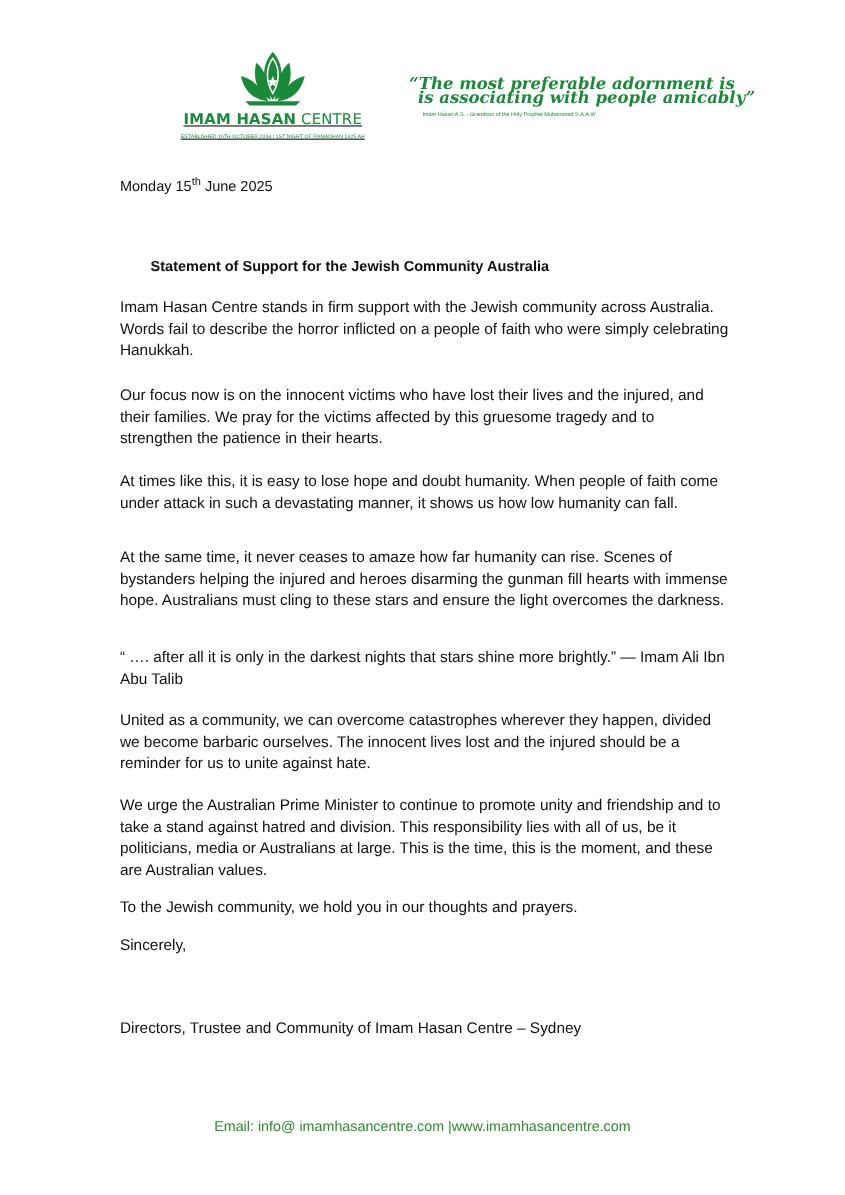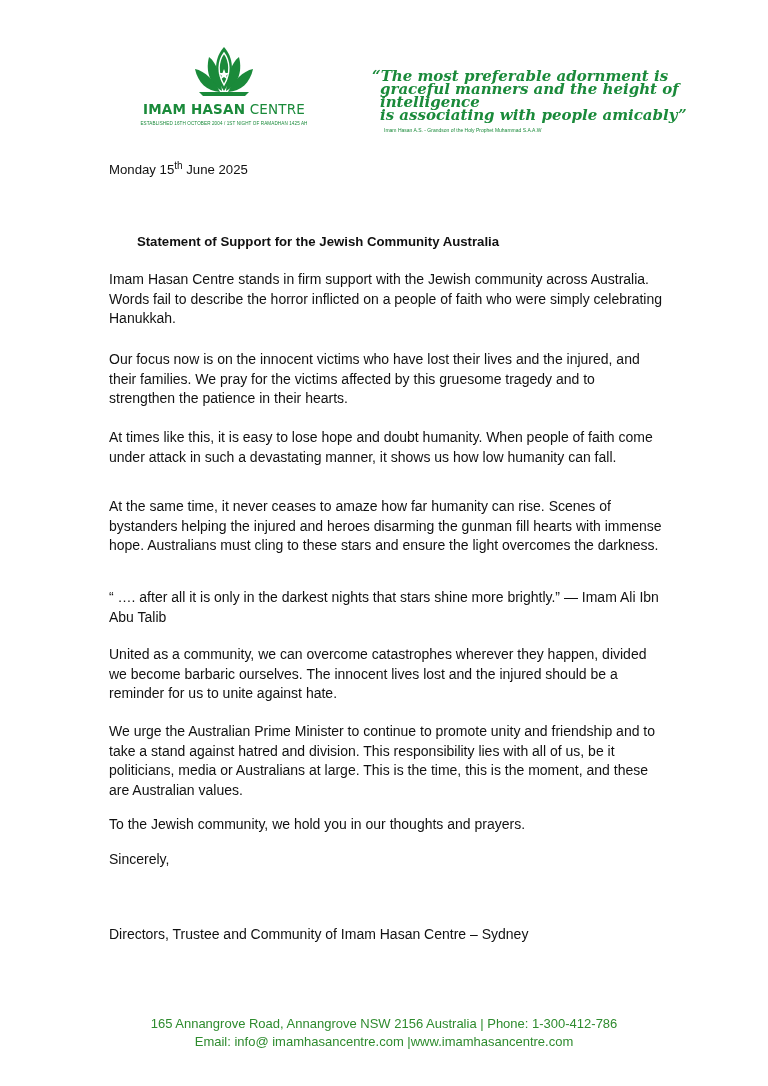--- a/index.html
+++ b/index.html
@@ -1,19 +1,19 @@
 <!DOCTYPE html>
 <html><head>
 <meta charset="utf-8">
 <style>
   html, body { margin: 0; padding: 0; background: #ffffff; }
   body { width: 768px; height: 1086px; position: relative; overflow: hidden;
          font-family: "Liberation Sans", "DejaVu Sans", sans-serif; color: #111; }
   .header { position: absolute; left: 0; top: 0; width: 768px; height: 140px; }
-  .logo { position: absolute; left: 124px; top: 45px; width: 200px; text-align: center; }
+  .logo { position: absolute; left: 148px; top: 45px; width: 200px; text-align: center; text-decoration: underline; }
   .logo svg { display: block; margin: 0 auto; }
   .logo-name { font-family: "DejaVu Sans", sans-serif; font-size: 13.5px; color: #1a8a3a; margin-top: 2px; letter-spacing: 0.2px; }
   .logo-name b { font-weight: bold; }
   .logo-name span.light { font-weight: normal; }
   .logo-est { font-size: 4.6px; color: #1a8a3a; letter-spacing: 0.1px; margin-top: 4px; white-space: nowrap; }
   .quote { position: absolute; left: 372px; top: 70px; width: 320px; }
   .quote-text { font-family: "DejaVu Serif", serif; font-style: italic; font-weight: bold; font-size: 15px; line-height: 13px; color: #1a8a3a; }
   .quote-text .l2, .quote-text .l3 { padding-left: 8px; display: block; }
   .quote-attr { font-size: 5px; color: #1a8a3a; margin-top: 5px; padding-left: 12px; }
   .date { position: absolute; left: 109px; top: 160px; font-size: 13.2px; }
@@ -38,21 +38,20 @@
       </g>
       <path d="M35 8 C41 16 42 28 35 40 C28 28 29 16 35 8 Z" fill="none" stroke="#fff" stroke-width="1.4"></path>
       <polygon points="35,24 36.5,28 40.5,28 37.3,30.5 38.5,34.5 35,32 31.5,34.5 32.7,30.5 29.5,28 33.5,28" fill="#fff"></polygon>
     </svg>
     <div class="logo-name"><b>IMAM HASAN</b> <span class="light">CENTRE</span></div>
     <div class="logo-est">ESTABLISHED 16TH OCTOBER 2004 / 1ST NIGHT OF RAMADHAN 1425 AH</div>
   </div>
   <div class="quote">
     <div class="quote-text">
       <span class="l1">“The most preferable adornment is</span>
-      <span class="l2">graceful manners and the height of intelligence</span>
       <span class="l3">is associating with people amicably”</span>
     </div>
     <div class="quote-attr">Imam Hasan A.S. - Grandson of the Holy Prophet Muhammad S.A.A.W</div>
   </div>
 </div>
 
 <div class="date"><span>Monday 15</span><sup>th</sup><span> June 2025</span></div>
 
 <div class="title">Statement of Support for the Jewish Community Australia</div>
 
@@ -61,15 +60,14 @@
 <p class="para" style="top:428px;">At times like this, it is easy to lose hope and doubt humanity. When people of faith come under attack in such a devastating manner, it shows us how low humanity can fall.</p>
 <p class="para" style="top:497px;">At the same time, it never ceases to amaze how far humanity can rise. Scenes of bystanders helping the injured and heroes disarming the gunman fill hearts with immense hope. Australians must cling to these stars and ensure the light overcomes the darkness.</p>
 <p class="para" style="top:588px;">“ …. after all it is only in the darkest nights that stars shine more brightly.” — Imam Ali Ibn Abu Talib</p>
 <p class="para" style="top:645px;">United as a community, we can overcome catastrophes wherever they happen, divided we become barbaric ourselves. The innocent lives lost and the injured should be a reminder for us to unite against hate.</p>
 <p class="para" style="top:722px;">We urge the Australian Prime Minister to continue to promote unity and friendship and to take a stand against hatred and division. This responsibility lies with all of us, be it politicians, media or Australians at large. This is the time, this is the moment, and these are Australian values.</p>
 <p class="para" style="top:815px;">To the Jewish community, we hold you in our thoughts and prayers.</p>
 <p class="para" style="top:850px;">Sincerely,</p>
 <p class="para" style="top:925px;">Directors, Trustee and Community of Imam Hasan Centre – Sydney</p>
 
 <div class="footer">
-  <div>165 Annangrove Road, Annangrove NSW 2156 Australia | Phone: 1-300-412-786</div>
   <div>Email: info@ imamhasancentre.com |www.imamhasancentre.com</div>
 </div>
 
 </body></html>

